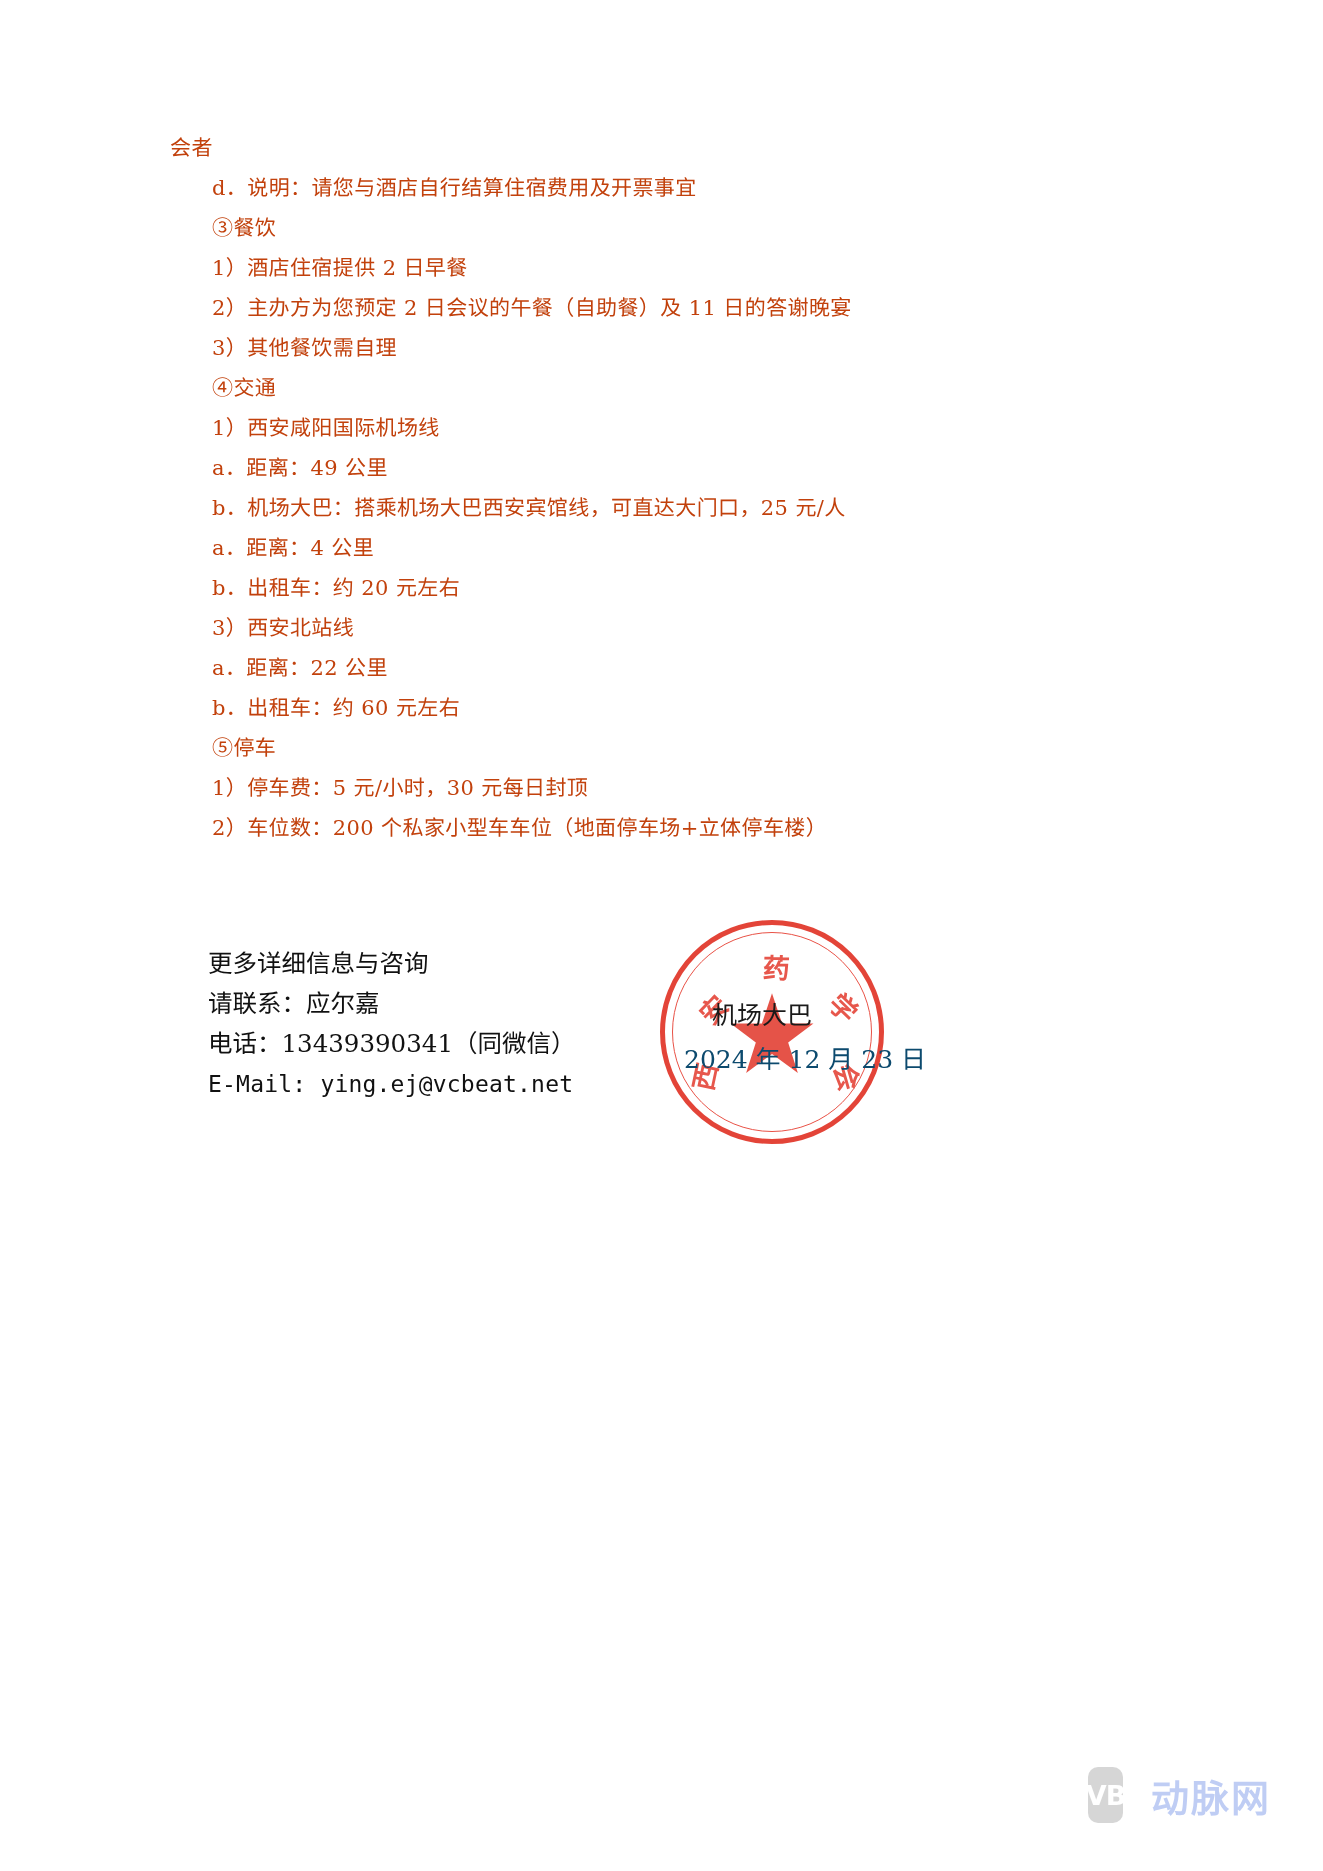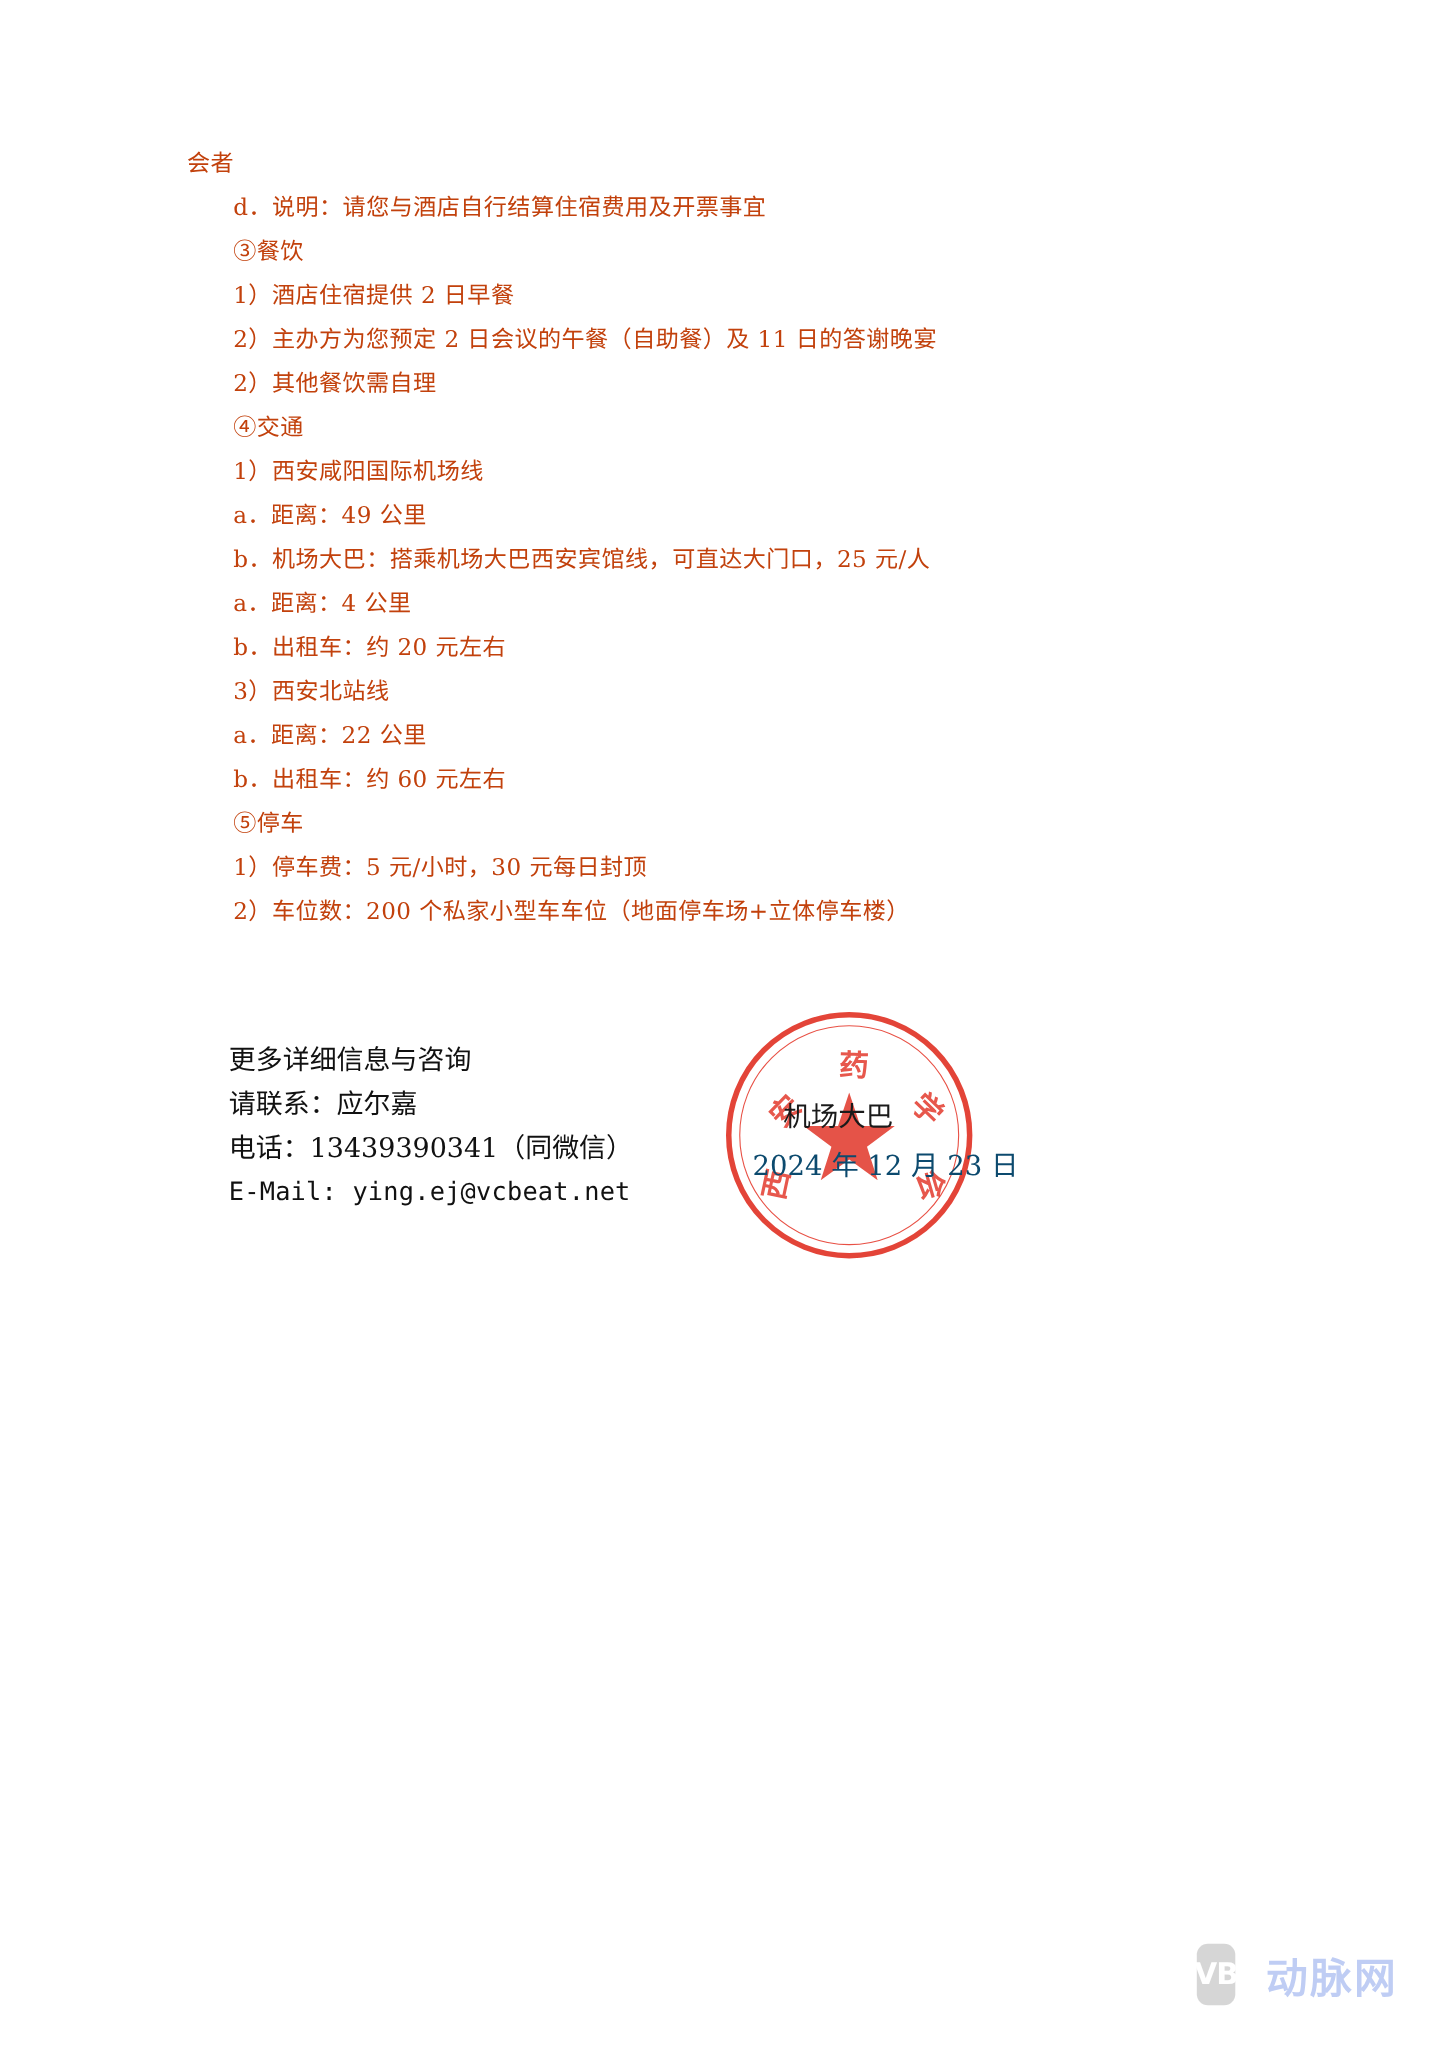--- a/index.html
+++ b/index.html
@@ -180,21 +180,21 @@
 <div class="page">
 
   <div class="doc-body">
 
     <div class="line lead-line">会者</div>
 
     <div class="line indent">d．说明：请您与酒店自行结算住宿费用及开票事宜</div>
     <div class="line indent">③餐饮</div>
     <div class="line indent">1）酒店住宿提供 2 日早餐</div>
     <div class="line indent">2）主办方为您预定 2 日会议的午餐（自助餐）及 11 日的答谢晚宴</div>
-    <div class="line indent">2）其他餐饮需自理</div>
+    <div class="line indent">3）其他餐饮需自理</div>
     <div class="line indent">④交通</div>
     <div class="line indent">1）西安咸阳国际机场线</div>
     <div class="line indent">a．距离：49 公里</div>
     <div class="line indent">b．机场大巴：搭乘机场大巴西安宾馆线，可直达大门口，25 元/人</div>
     <div class="line indent">a．距离：4 公里</div>
     <div class="line indent">b．出租车：约 20 元左右</div>
     <div class="line indent">3）西安北站线</div>
     <div class="line indent">a．距离：22 公里</div>
     <div class="line indent">b．出租车：约 60 元左右</div>
     <div class="line indent">⑤停车</div>

